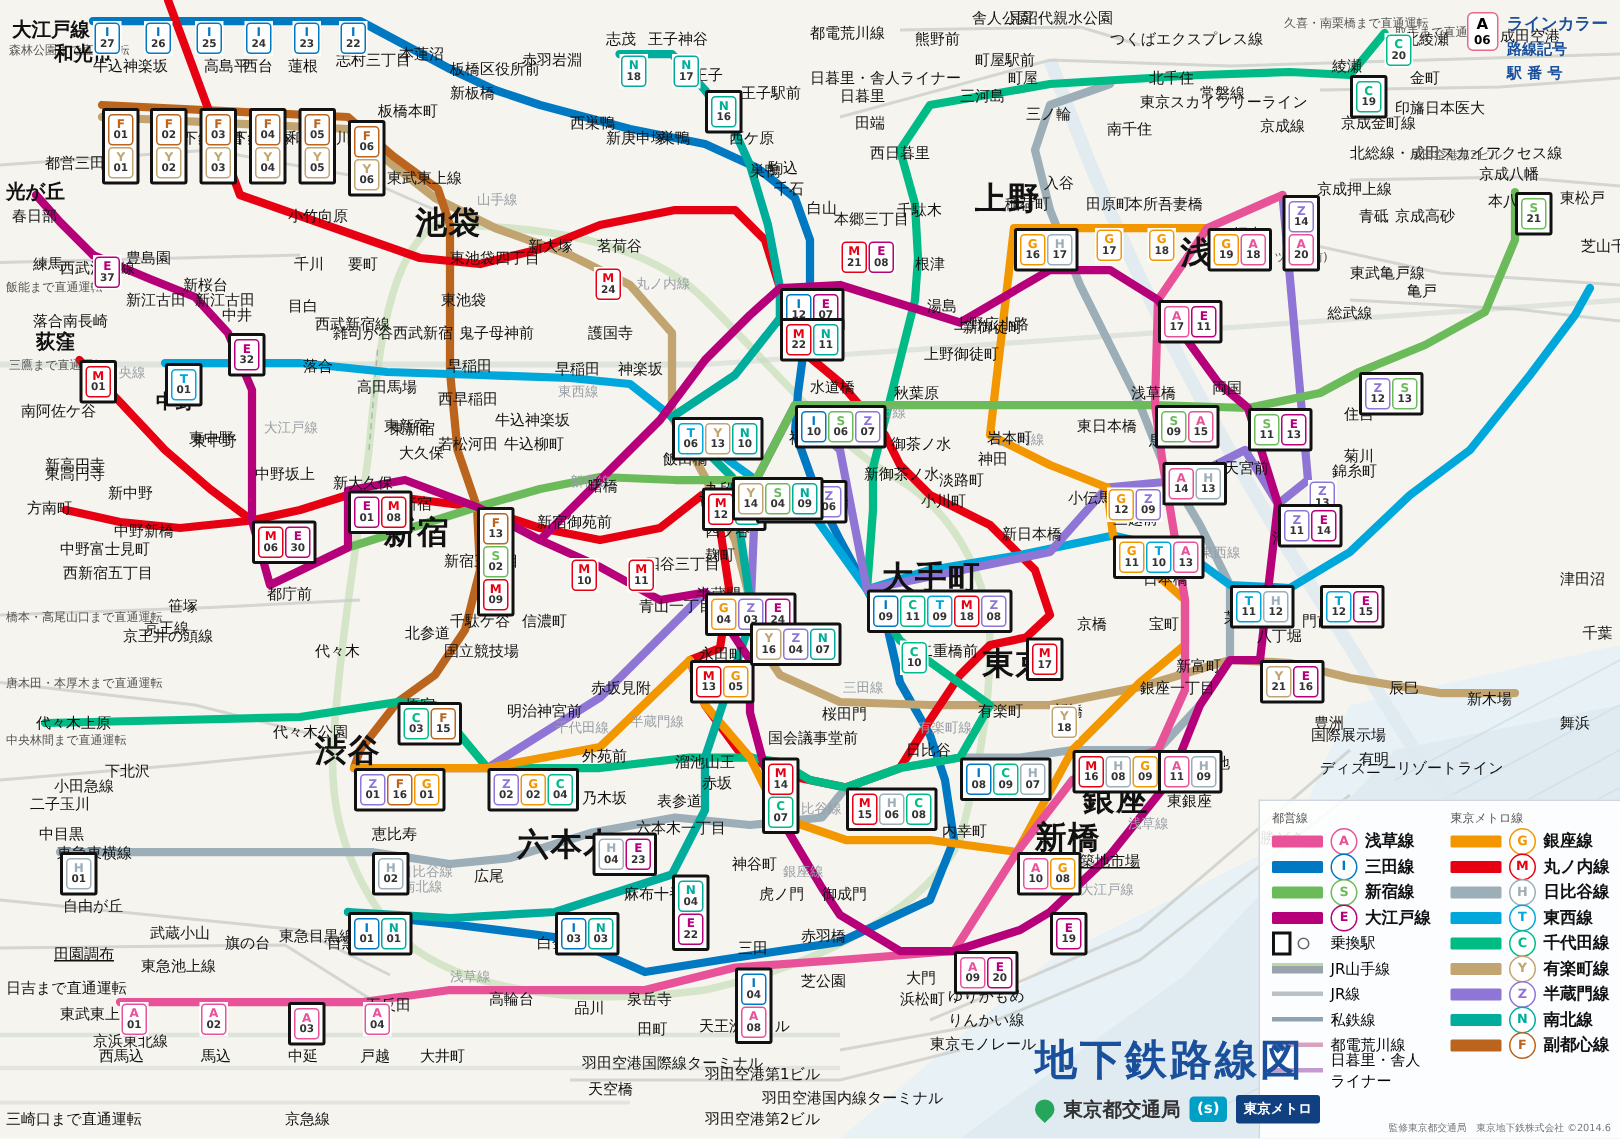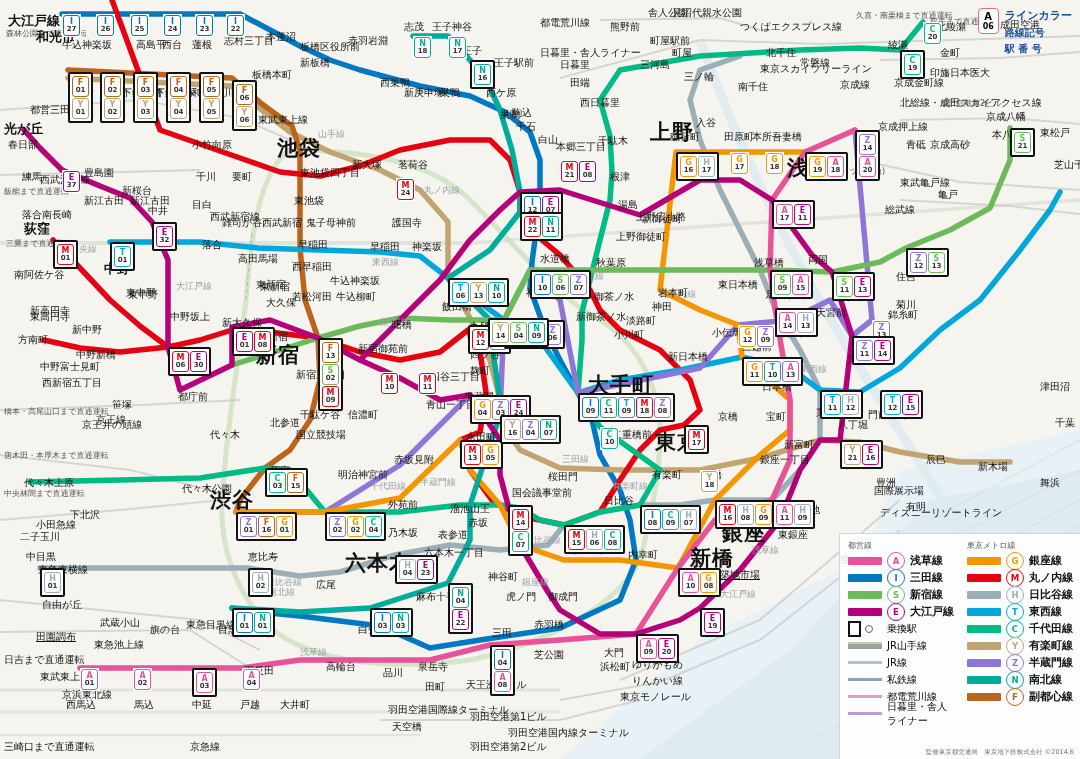--- a/index.html
+++ b/index.html
@@ -1386,13 +1386,22 @@
               <div class="lg-bar" style="background: rgb(187, 100, 29);"></div>
               <div class="lg-mark" style="border-color: rgb(187, 100, 29); color: rgb(187, 100, 29);">F</div>
               <div class="lg-name">副都心線</div>
             </div>
           </div>
       </div>
     </div>
     <div class="credit">監修東京都交通局　東京地下鉄株式会社 ©2014.6</div>
   </div>
 
+  <div id="title">
+    <div class="t">地下鉄路線図</div>
+    <div class="sub">
+      <span class="leaf"></span>
+      <span class="op1">東京都交通局</span>
+      <span class="metro-mark">(s)</span>
+      <span class="metro-badge">東京メトロ</span>
+    </div>
+  </div>
 </div>
 
 </body></html>

